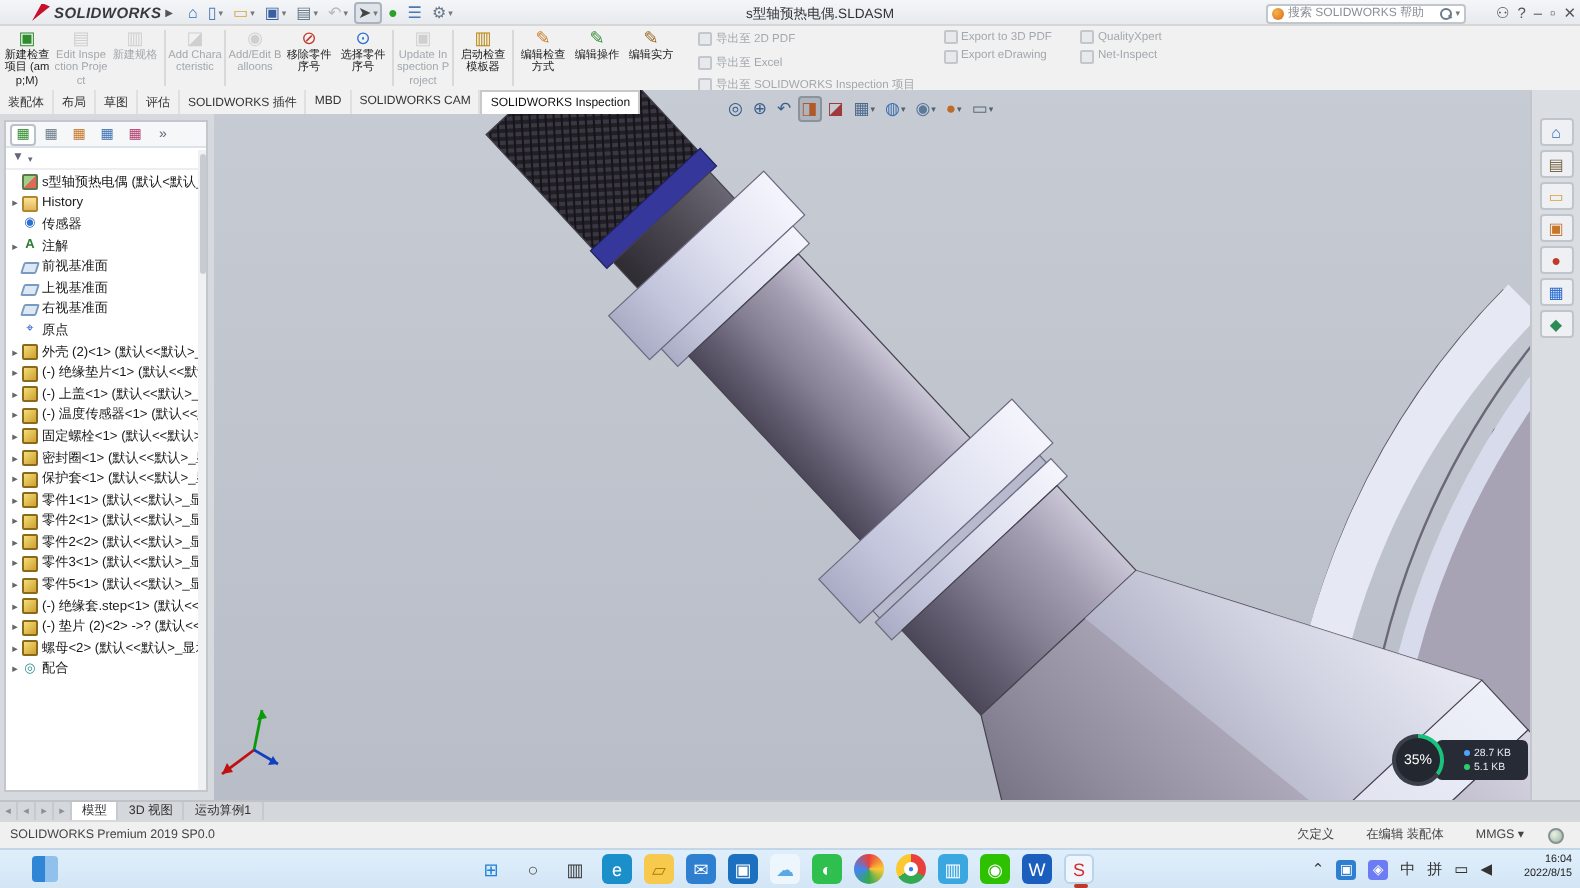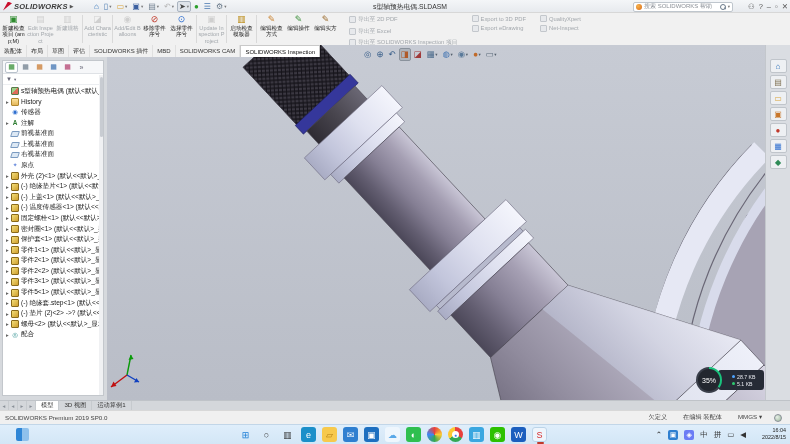--- a/index.html
+++ b/index.html
@@ -4,21 +4,21 @@
 <style>
   * { margin:0; padding:0; box-sizing:border-box; }
   html,body { width:790px; height:444px; overflow:hidden;
     font-family:"Liberation Sans", sans-serif; font-size:7px; color:#222; }
   .abs { position:absolute; }
   #app { position:relative; width:790px; height:444px; background:#f1f1f1; }
 
   
   #titlebar { left:0; top:0; width:790px; height:13px; background:linear-gradient(#f4f6f8,#e7eaee);
     border-bottom:1px solid #d7d7d7; display:flex; align-items:center; }
-  #logo { display:flex; align-items:center; gap:2px; padding-left:3px; width:92px; }
+  #logo { display:flex; align-items:center; gap:2px; padding-left:16px; width:92px; }
   #logo .dslogo { width:9px; height:9px; background:linear-gradient(135deg,#c8102e 55%,#8f0c22); 
     clip-path:polygon(0 100%,55% 0,100% 20%,55% 55%); }
   #logo .lgtxt { font-size:7.5px; font-weight:bold; color:#3a3a3a; letter-spacing:.2px; font-style:italic; }
   #qa-icons { display:flex; align-items:center; gap:1px; }
   .qi { display:inline-flex; align-items:center; height:11px; padding:0 1px; border:1px solid transparent; border-radius:2px; }
   .qi .g { font-size:8px; line-height:9px; }
   .qi .caret { font-size:4.5px; color:#777; margin-left:1px; }
   .qi.pressed { background:#dfe4ea; border-color:#aab4c0; }
   .qi.dis .g { color:#b8b8b8 !important; }
   #doc-title { position:absolute; left:300px; top:2px; width:220px; text-align:center; font-size:6.8px; color:#333; }

